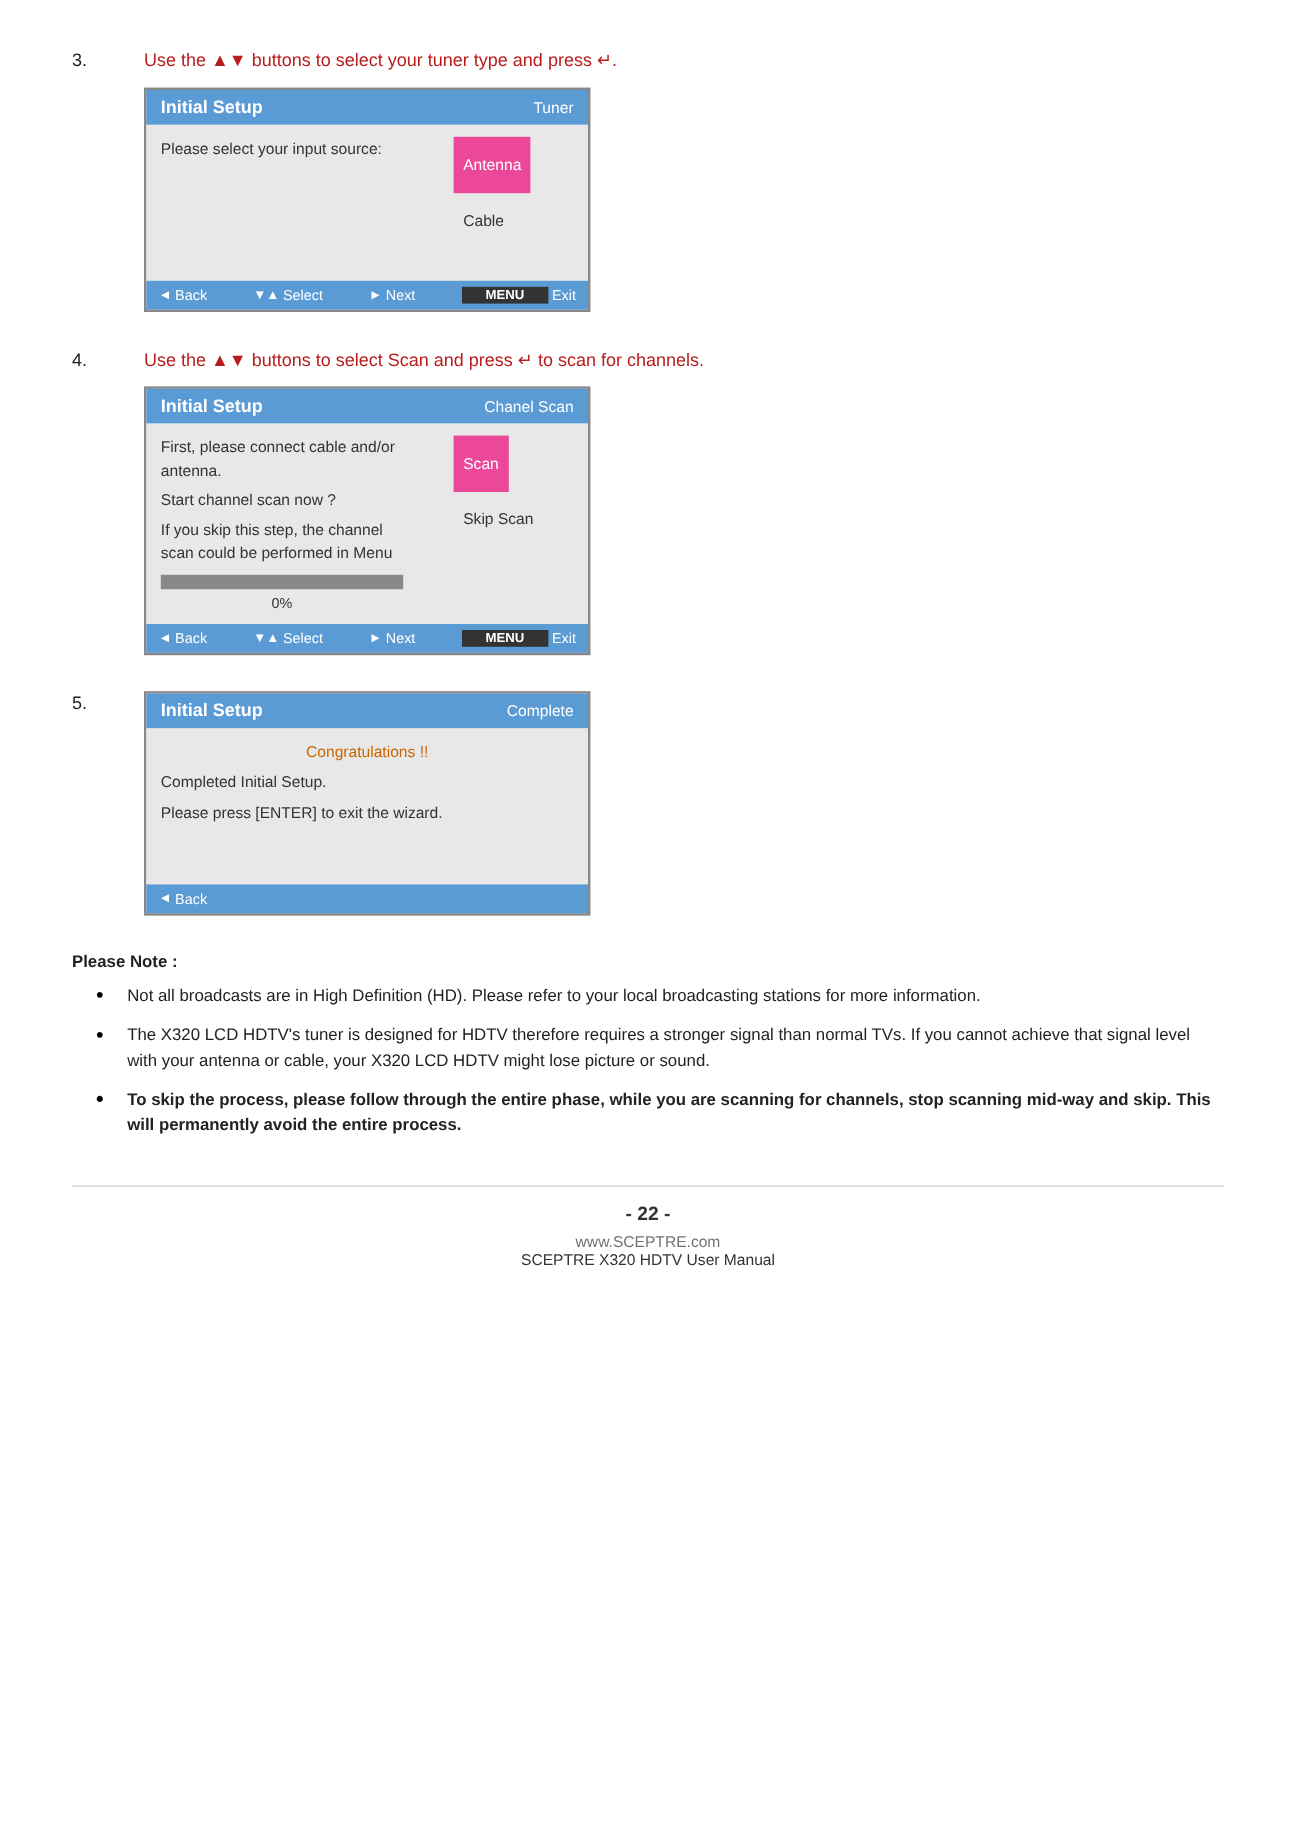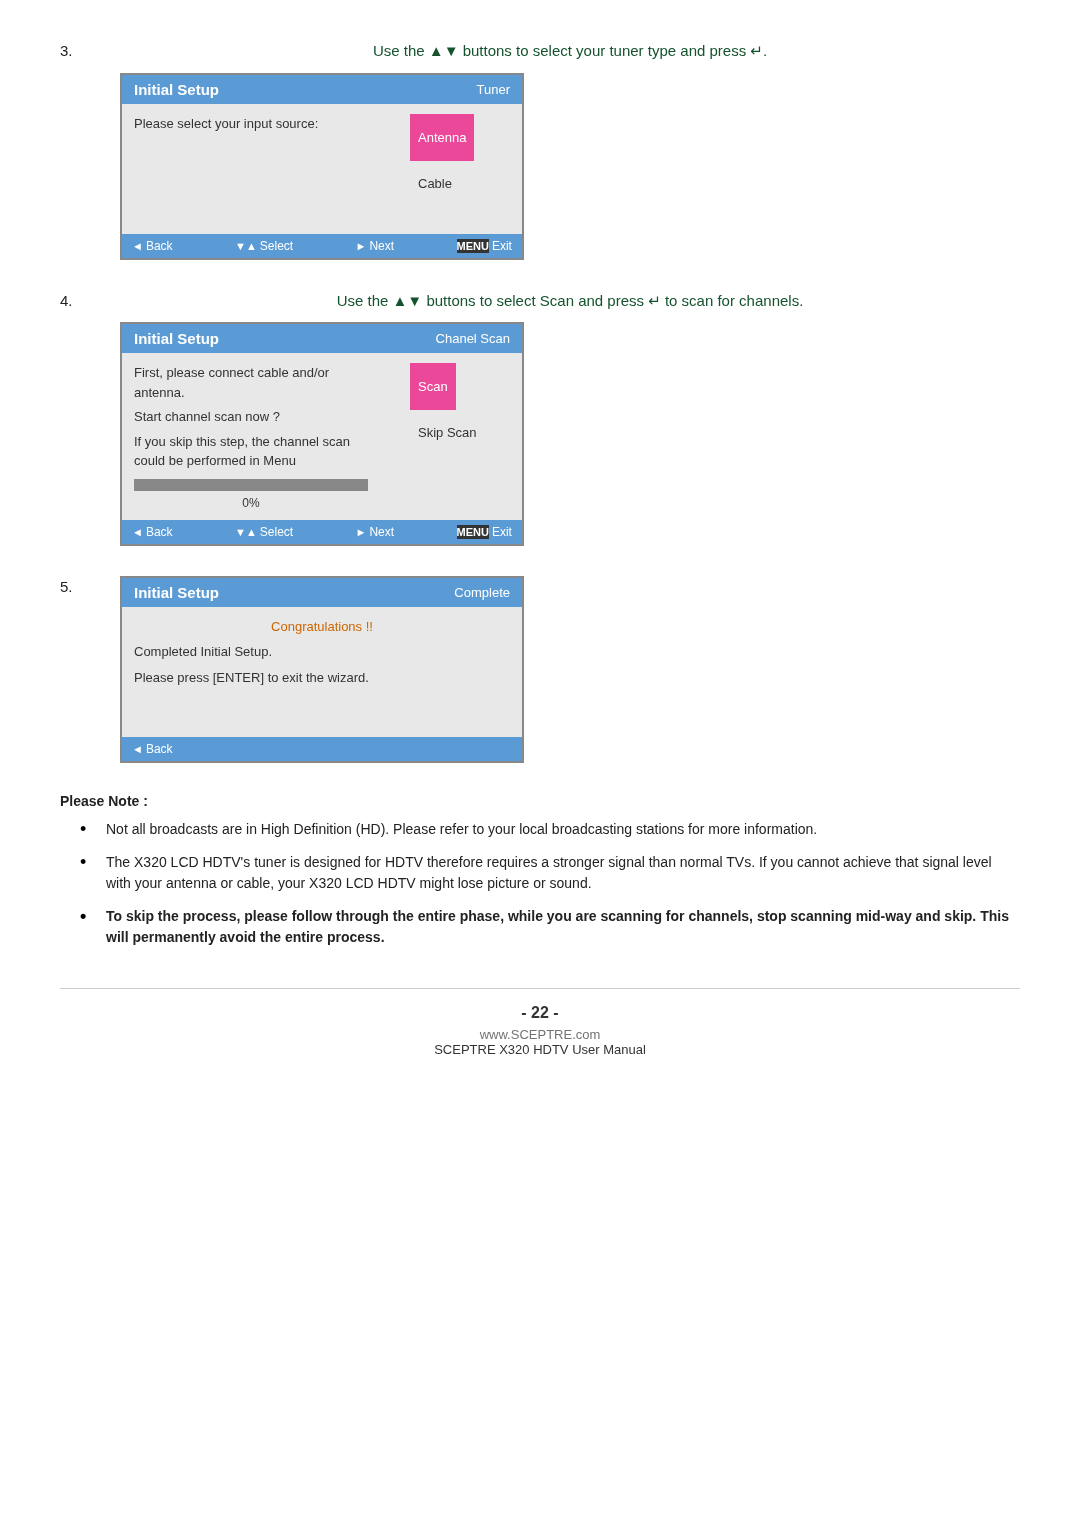--- a/index.html
+++ b/index.html
@@ -26,31 +26,30 @@
       color: #222;
       padding-top: 2px;
     }
 
     .step-content {
       flex: 1;
     }
 
     .step-instruction {
       font-size: 15px;
-      color: #14532d;
+      color: #b91c1c;
       margin-bottom: 10px;
       line-height: 1.5;
-      text-align: center;
     }
 
     
     .tv-dialog {
       border: 2px solid #888;
       background: #f0f0f0;
-      width: 404px;
+      width: 372px;
       font-size: 13px;
       color: #333;
     }
 
     .tv-dialog-header {
       background: #5b9bd5;
       color: #fff;
       font-size: 15px;
       font-weight: bold;
       padding: 6px 12px;
@@ -124,21 +123,21 @@
 
     .footer-icon {
       font-size: 11px;
       color: #fff;
     }
 
     .footer-menu-box {
       background: #333;
       color: #fff;
       font-size: 11px;
-      padding: 1px 0;
+      padding: 1px 20px;
       font-weight: bold;
     }
 
     
     .progress-bar-container {
       background: #888;
       height: 12px;
       width: 100%;
       margin: 8px 0 5px 0;
       position: relative;

